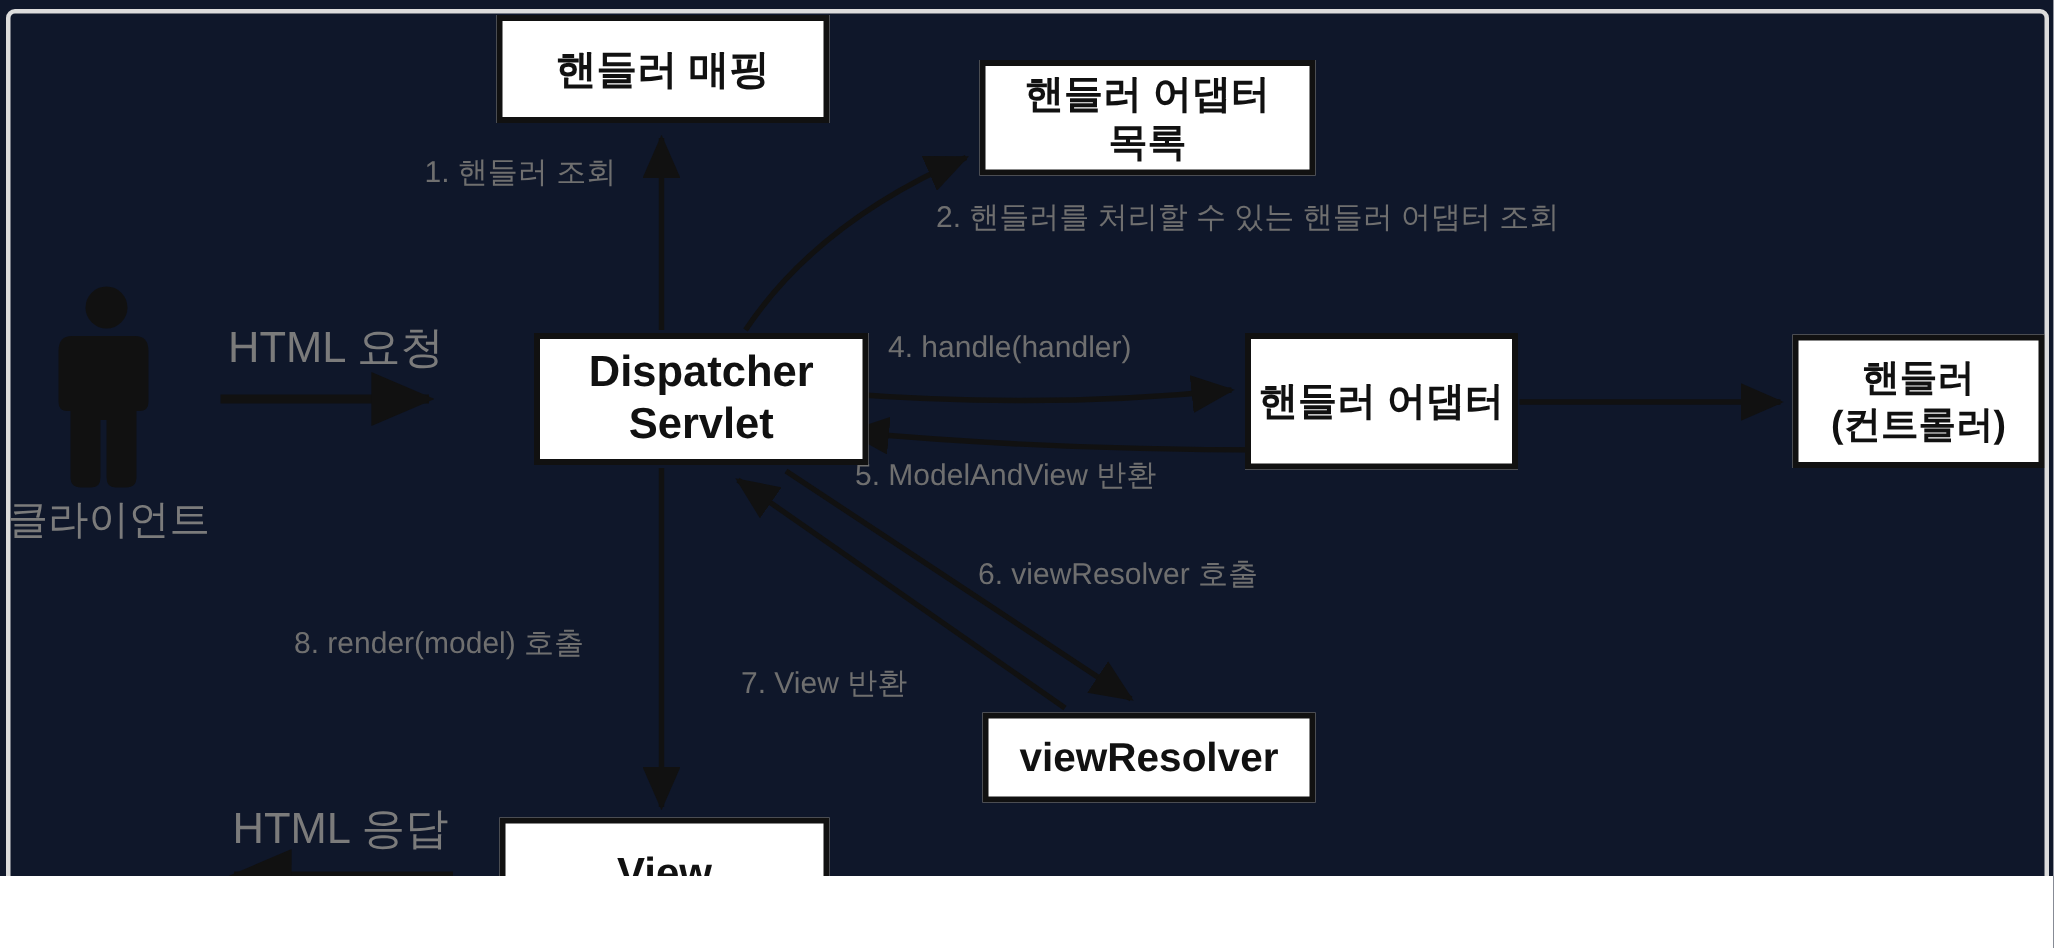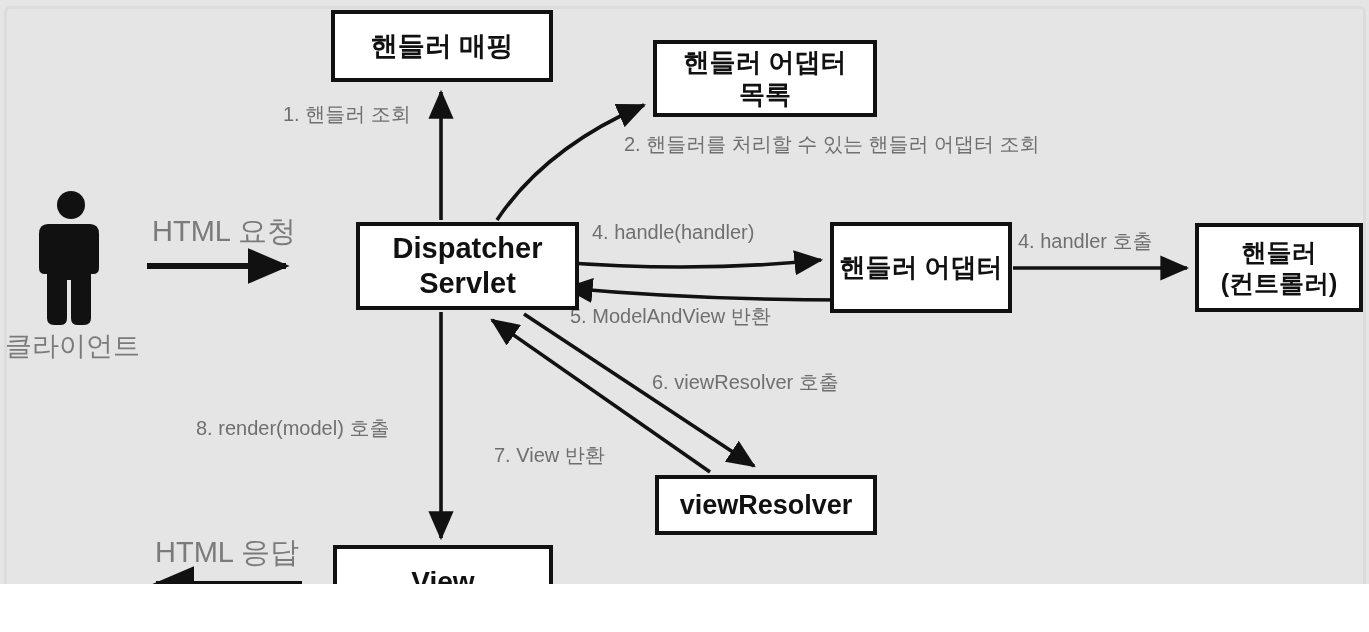--- a/index.html
+++ b/index.html
@@ -5,21 +5,21 @@
   html, body {
     margin: 0;
     padding: 0;
     background: #ffffff;
     font-family: "Liberation Sans", "DejaVu Sans", sans-serif;
   }
   #canvas {
     position: relative;
     width: 1369px;
     height: 584px;
-    background: #e5e5e5;
+    background: #0f172a;
     overflow: hidden;
   }
   #frame {
     position: absolute;
     left: 4px; top: 6px;
     width: 1356px; height: 618px;
     border: 3px solid #dcdcdc;
     border-radius: 6px;
     pointer-events: none;
   }
@@ -129,21 +129,20 @@
 Servlet</div>
   <div class="node" id="n-handler-adapter">핸들러 어댑터</div>
   <div class="node" id="n-handler-controller">핸들러
 (컨트롤러)</div>
   <div class="node" id="n-view-resolver">viewResolver</div>
   <div class="node" id="n-view">View</div>
 
   <div class="edge-label" id="l-step1">1. 핸들러 조회</div>
   <div class="edge-label" id="l-step2">2. 핸들러를 처리할 수 있는 핸들러 어댑터 조회</div>
   <div class="edge-label" id="l-step3">4. handle(handler)</div>
-  <div class="edge-label" id="l-step4">4. handler 호출</div>
   <div class="edge-label" id="l-step5">5. ModelAndView 반환</div>
   <div class="edge-label" id="l-step6">6. viewResolver 호출</div>
   <div class="edge-label" id="l-step7">7. View 반환</div>
   <div class="edge-label" id="l-step8">8. render(model) 호출</div>
 
   <div class="big-label" id="l-http">HTML 요청</div>
   <div class="big-label" id="l-html">HTML 응답</div>
   <div class="big-label" id="l-client">클라이언트</div>
 </div>
 

